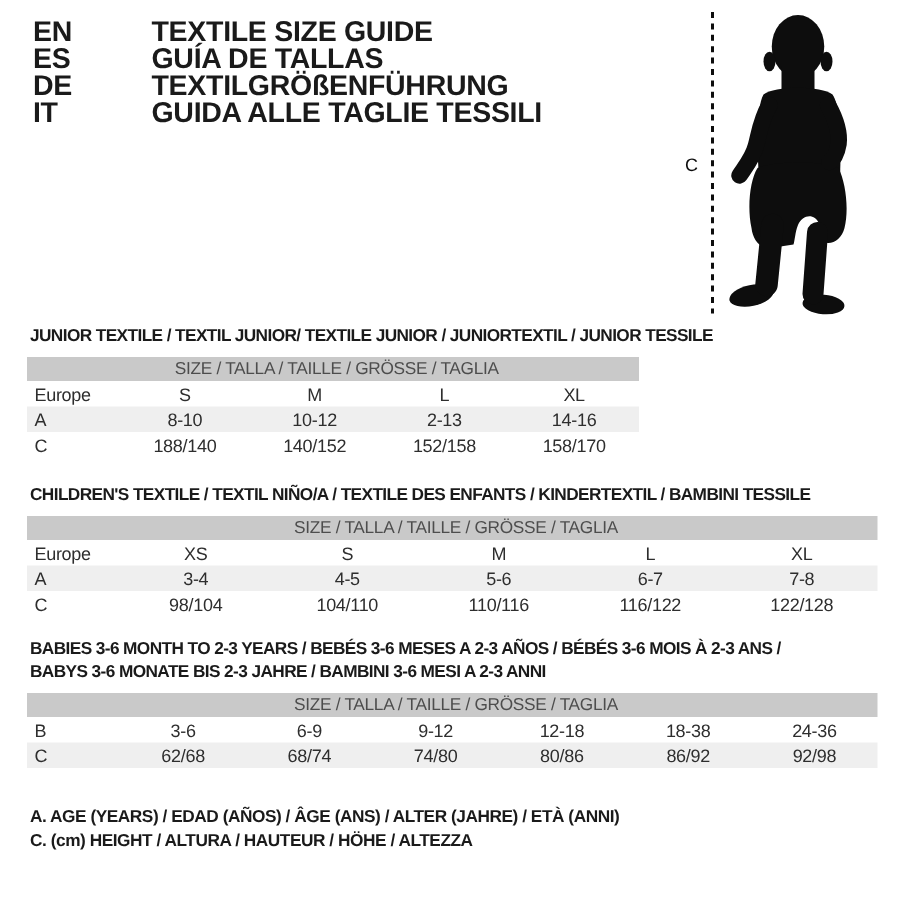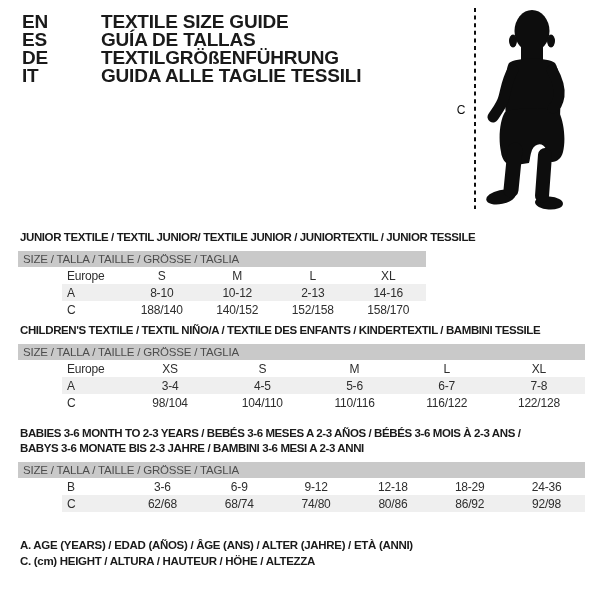--- a/index.html
+++ b/index.html
@@ -16,29 +16,29 @@
   .lang-code{width:36px;flex:0 0 36px;}
 
   
   .figure{position:absolute;left:450px;top:0;width:150px;height:215px;}
   .figure svg{position:absolute;left:0;top:0;width:150px;height:215px;}
   .measure-label{position:absolute;left:3px;top:103px;width:16px;text-align:center;
     font-size:12px;color:var(--ink);}
 
   
   .section{position:absolute;left:18px;}
-  .sec0{top:230px;width:408px;}
+  .sec0{top:217px;width:408px;}
   .sec1{top:323px;width:567px;}
   .sec2{top:426px;width:567px;}
   .section-title{font-weight:bold;font-size:11.5px;line-height:15px;letter-spacing:-0.4px;
     white-space:nowrap;margin:0 0 6px 2px;}
   .size-bar{height:16px;line-height:16px;background:var(--bar-bg);color:var(--bar-text);
-    font-size:11.5px;padding-left:5px;letter-spacing:-0.2px;}
+    font-size:11.5px;padding-left:5px;letter-spacing:-0.2px;text-align:center;}
   .trow{display:flex;height:17px;align-items:center;font-size:12px;color:var(--cell-text);
-    letter-spacing:-0.2px;margin-left:44px;}
+    letter-spacing:-0.2px;}
   .trow.stripe{background:var(--stripe-bg);}
   .tlabel{flex:0 0 62px;padding-left:5px;}
   .tcell{flex:1;text-align:center;}
 
   
   .footnotes{position:absolute;left:20px;top:538px;font-weight:bold;font-size:11.5px;
     line-height:15.5px;letter-spacing:-0.3px;}
 </style>
 </head>
 <body>
@@ -152,21 +152,21 @@
         <div class="title-line">BABIES 3-6 MONTH TO 2-3 YEARS / BEBÉS 3-6 MESES A 2-3 AÑOS / BÉBÉS 3-6 MOIS À 2-3 ANS /</div>
         <div class="title-line">BABYS 3-6 MONATE BIS 2-3 JAHRE / BAMBINI 3-6 MESI A 2-3 ANNI</div>
       </div>
       <div class="size-bar">SIZE / TALLA / TAILLE / GRÖSSE / TAGLIA</div>
       <div class="trow">
         <span class="tlabel">B</span>
         <span class="tcell">3-6</span>
         <span class="tcell">6-9</span>
         <span class="tcell">9-12</span>
         <span class="tcell">12-18</span>
-        <span class="tcell">18-29</span>
+        <span class="tcell">18-38</span>
         <span class="tcell">24-36</span>
       </div>
       <div class="trow stripe">
         <span class="tlabel">C</span>
         <span class="tcell">62/68</span>
         <span class="tcell">68/74</span>
         <span class="tcell">74/80</span>
         <span class="tcell">80/86</span>
         <span class="tcell">86/92</span>
         <span class="tcell">92/98</span>

